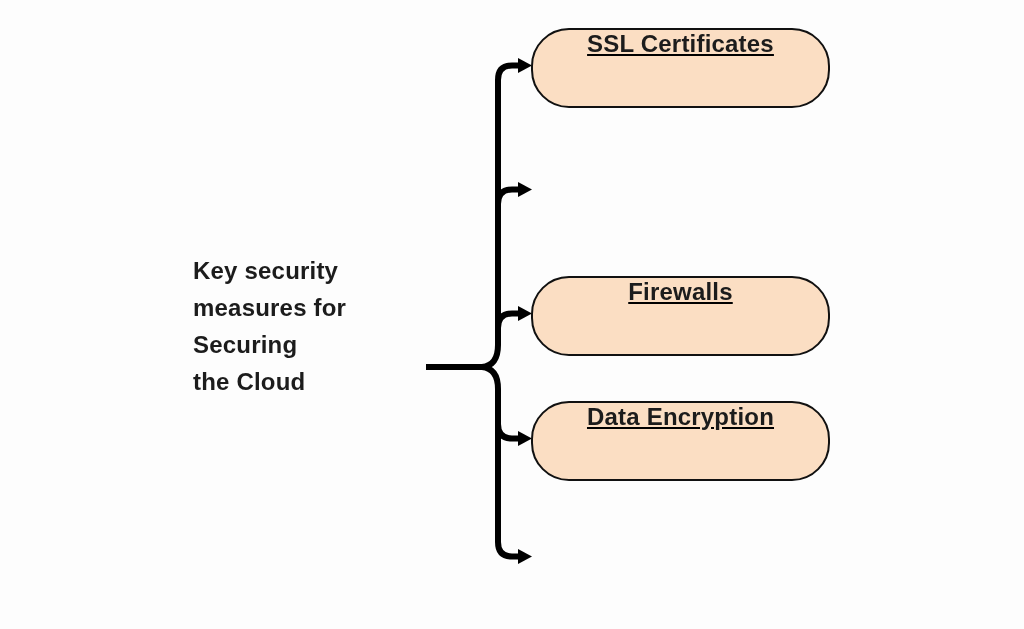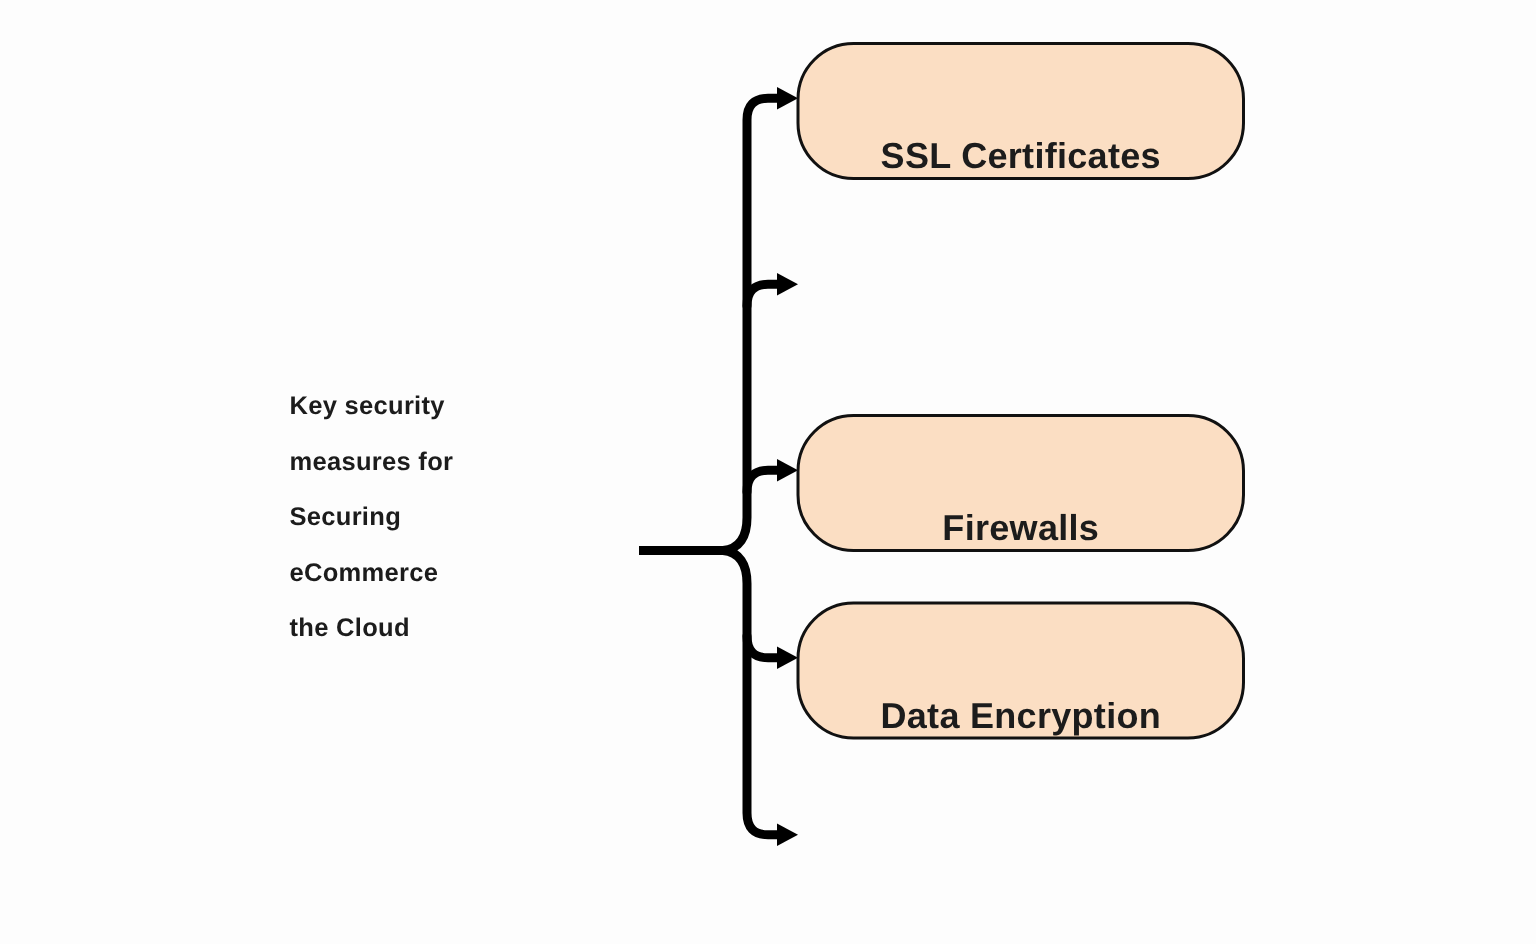--- a/index.html
+++ b/index.html
@@ -18,21 +18,21 @@
   }
   .canvas {
     position: relative;
     width: 1024px; height: 629px;
     background: var(--background);
   }
   .title-block {
     position: absolute;
     left: 193px; top: 252px;
     width: 230px;
-    font-size: 17px;
+    font-size: 24px;
     font-weight: 700;
     color: var(--text);
     letter-spacing: 0.2px;
   }
   .title-line {
     display: block;
     line-height: 37px;
     white-space: nowrap;
   }
   .connector-svg {
@@ -47,29 +47,30 @@
     stroke-width: 6;
     stroke-linejoin: round;
   }
   .connector-svg path.rounded { stroke-linecap: round; }
   .connector-svg path.flat { stroke-linecap: square; }
   .connector-svg polygon { fill: var(--connector); }
   .node {
     position: absolute;
     left: 531px;
     width: 299px;
-    height: 92px;
+    height: 80px;
     background: var(--node-fill);
     border: 2.5px solid var(--node-border);
     border-radius: 38px;
     display: flex;
-    align-items: flex-end;
+    align-items: flex-start;
     justify-content: center;
     text-align: center;
     padding: 0 20px;
+    text-decoration: underline;
   }
   .node-label {
     font-size: 24px;
     font-weight: 700;
     line-height: 27px;
     color: var(--text);
     letter-spacing: 0.2px;
   }
   .node-0 { top: 28px; }
   .node-1 { top: 152px; }
@@ -79,21 +80,20 @@
 </style>
 </head>
 <body>
 
 <div class="canvas">
 
   <div class="title-block">
     <span class="title-line">Key security</span>
     <span class="title-line">measures for</span>
     <span class="title-line">Securing</span>
-    <span class="title-line">eCommerce</span>
     <span class="title-line">the Cloud</span>
   </div>
 
   <svg class="connector-svg" viewBox="0 0 1024 629">
 
     <path class="flat" d="M 429 367 L 482 367"></path>
 
     <path class="rounded" d="M 482 367 C 493 366 498 358 498 345 L 498 80 Q 498 65.5 512 65.5 L 520 65.5"></path>
 
     <path class="rounded" d="M 482 367 C 493 368 498 376 498 389 L 498 542 Q 498 556.5 512 556.5 L 520 556.5"></path>

